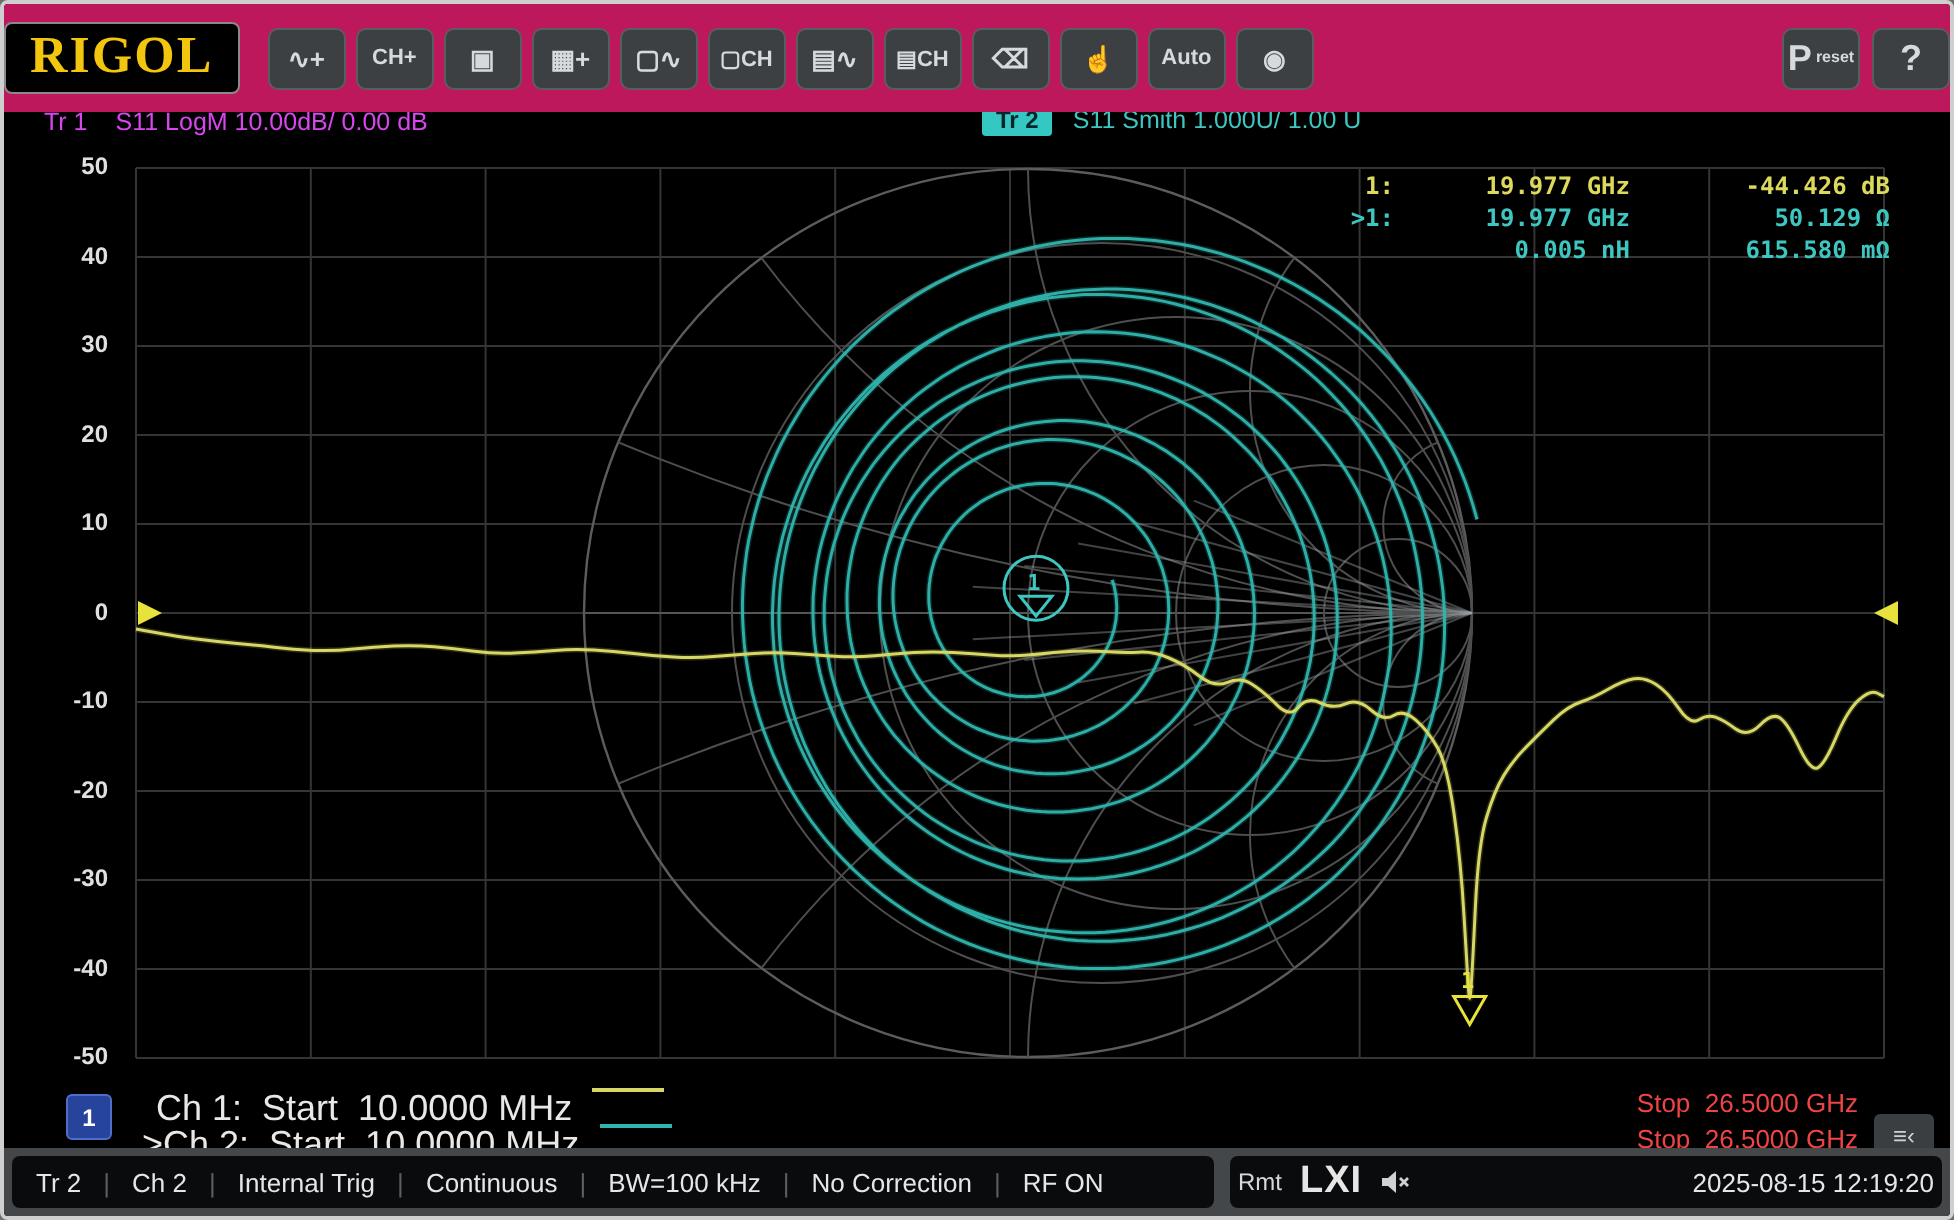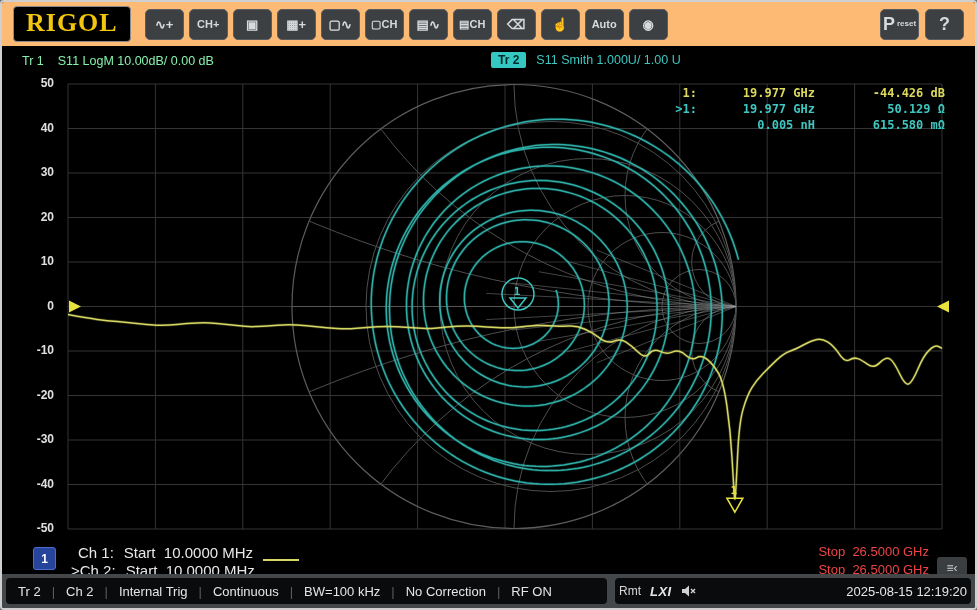--- a/index.html
+++ b/index.html
@@ -1,62 +1,62 @@
 <!DOCTYPE html>
 <html><head>
 <meta charset="utf-8">
 <style>
   html,body{margin:0;padding:0;background:#6e6e6e;}
   .screen{position:relative;width:977px;height:610px;background:#000;
     border:2px solid #cfcfcf;border-radius:4px;box-sizing:border-box;overflow:hidden;
     font-family:"Liberation Sans",sans-serif;}
   
-  .toolbar{position:absolute;top:0;left:0;right:0;height:44px;background:#fdba74;
-    display:flex;align-items:center;padding:0 11px;gap:6px;z-index:5;}
+  .toolbar{position:absolute;top:0;left:0;right:0;height:54px;background:#be185d;
+    display:flex;align-items:center;padding:0 0;gap:6px;z-index:5;}
   .logo-box{background:#000;border:1px solid #8a8a8a;border-radius:4px;
     padding:1px 12px 3px 12px;margin-right:8px;}
   .logo{font-family:"Liberation Serif",serif;font-weight:bold;font-size:26px;
     color:#f2c50e;letter-spacing:1px;}
   .tbtn{min-width:39px;height:31px;background:#3c4043;border:1px solid #595d60;
     border-radius:5px;color:#d7dadc;display:flex;align-items:center;justify-content:center;
     font-size:13px;font-weight:bold;box-sizing:border-box;cursor:default;}
   .tbtn .g2{font-size:11px;letter-spacing:0;}
   .spacer{flex:1;}
   .preset-btn{gap:2px;}
   .preset-p{font-size:18px;}
   .preset-sm{display:flex;flex-direction:row;font-size:8px;line-height:8px;text-align:left;}
   .help-btn{font-size:18px;}
   
   .ov{position:absolute;z-index:3;}
-  .tr1-line{left:20px;top:52px;color:#86efac;font-size:12.5px;display:flex;gap:14px;}
+  .tr1-line{left:20px;top:52px;color:#d946ef;font-size:12.5px;display:flex;gap:14px;}
   .tr2-line{left:489px;top:50px;color:#3ec6c0;font-size:12.5px;display:flex;gap:10px;align-items:center;}
   .tr2-chip{background:#35c8c2;color:#00282c;font-weight:bold;padding:1px 7px;border-radius:2px;font-size:12px;}
   .mk-readout{top:84px;right:30px;display:grid;grid-template-columns:30px 118px 130px;
     row-gap:2px;font-family:"DejaVu Sans Mono",monospace;font-size:12px;font-weight:bold;}
   .mk-readout span{text-align:right;white-space:pre;}
   .yticks{left:0;top:0;width:56px;height:610px;pointer-events:none;}
   .ytick{position:absolute;right:4px;width:56px;text-align:right;color:#e0e0e0;
     font-size:12px;font-weight:bold;}
   .ch-badge{left:31px;top:545px;width:21px;height:21px;background:#27449c;border:1px solid #4e6ecb;
     border-radius:3px;color:#fff;font-size:12px;font-weight:bold;display:flex;align-items:center;justify-content:center;}
-  .ch-row{color:#e8e8e8;font-size:15px;display:flex;align-items:flex-end;gap:10px;white-space:pre;}
+  .ch-row{color:#e8e8e8;font-size:18px;display:flex;align-items:flex-start;gap:10px;white-space:pre;}
   .ch-swatch{display:inline-block;width:36px;height:0;border-top:2px solid #d6d765;}
   .ch-swatch.c2{border-top-color:#2fb5ae;}
   .stop-row{color:#ef4444;font-size:13px;white-space:pre;}
   .menu-btn{right:8px;top:555px;width:30px;height:21px;background:#3a3e41;border-radius:3px;
     color:#cfd2d4;display:flex;align-items:center;justify-content:center;font-size:12px;gap:1px;}
   
   .bottom{position:absolute;left:0;right:0;bottom:0;height:34px;background:#43474a;
     padding:4px;display:flex;gap:8px;box-sizing:border-box;z-index:5;}
   .sb{background:#0a0b0c;border-radius:4px;display:flex;align-items:center;color:#e6e6e6;font-size:13px;}
   .sb-left{flex:1;padding:0 12px;}
   .sb-sep{color:#5a5f63;margin:0 11px;}
   .sb-right{width:348px;padding:0 4px;gap:9px;}
   .rmt{font-size:12px;color:#d8d8d8;}
-  .lxi{font-style:italic;font-weight:bold;font-size:13px;letter-spacing:.5px;}
+  .lxi{font-weight:bold;font-size:19px;letter-spacing:.5px;}
   .datetime{margin-left:auto;}
   svg.chart{position:absolute;left:0;top:0;z-index:1;pointer-events:none;}
 </style>
 </head>
 <body>
 
 <div class="screen">
 
   <div class="toolbar">
     <div class="logo-box">

